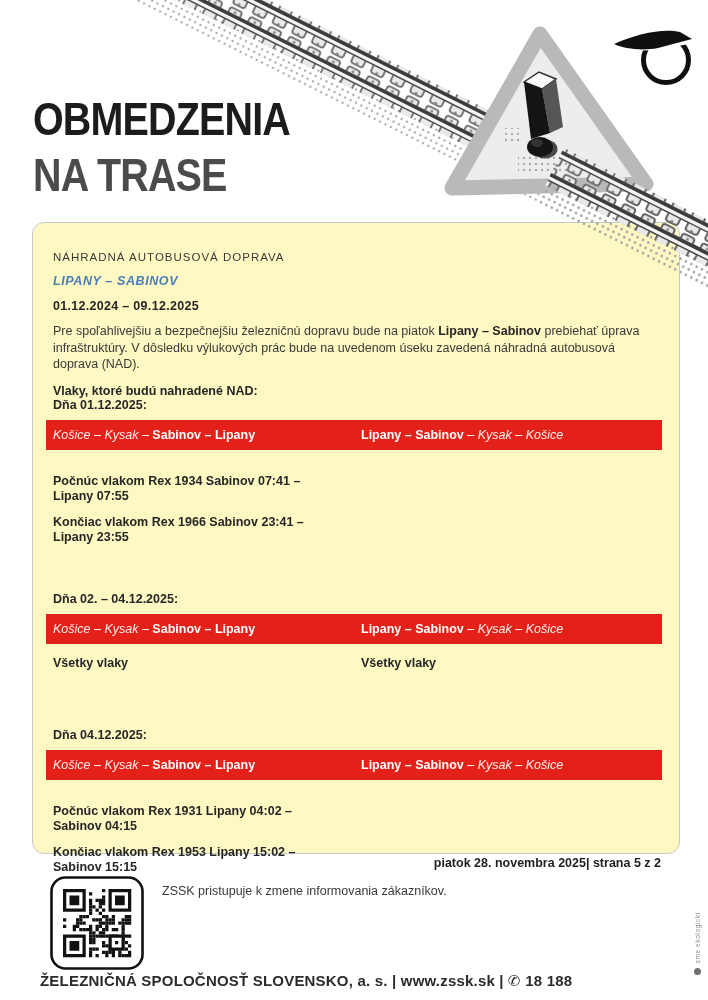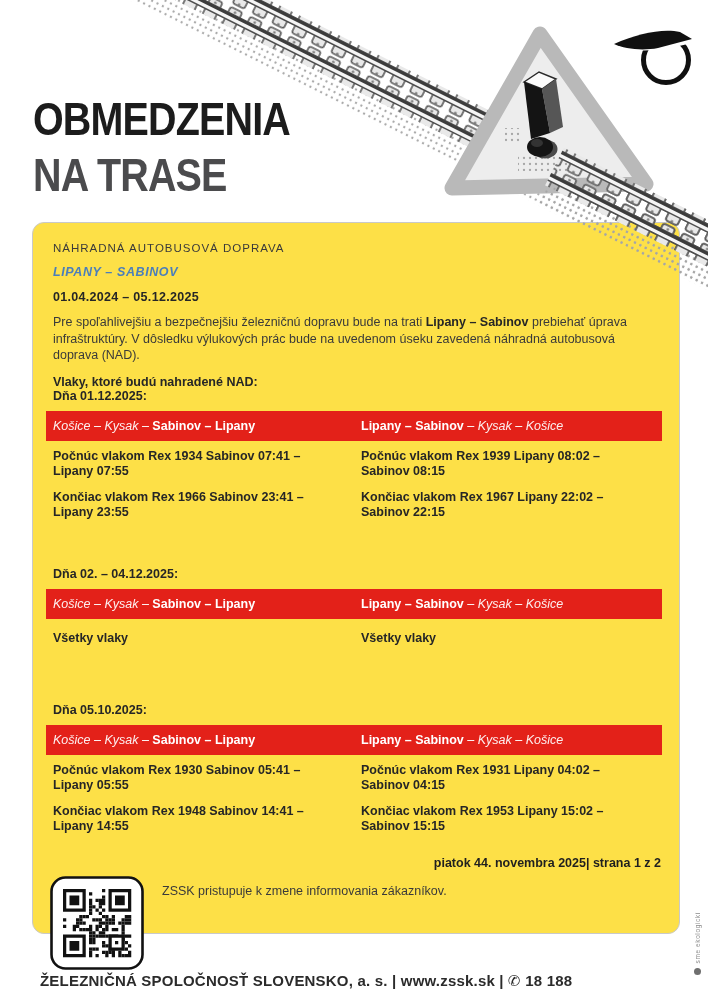--- a/index.html
+++ b/index.html
@@ -26,23 +26,23 @@
   .title-block { position:absolute; left:33px; top:94px; z-index:2; }
   .title-l1, .title-l2 {
     font-weight:700; font-size:47px; line-height:50px; letter-spacing:-1px;
     transform:scaleX(0.84); transform-origin:left center; white-space:nowrap;
   }
   .title-l1 { color:#1c1c1c; }
   .title-l2 { color:#4b4b4d; margin-top:6px; }
 
   
   .notice-box {
-    position:absolute; left:32px; top:222px; width:648px; height:712px;
-    background:#fde047; border:1.5px solid #c9c9c9; border-radius:12px;
-    padding:3px 18px 0 20px; z-index:2;
+    position:absolute; left:32px; top:222px; width:648px; height:632px;
+    background:#fef9c3; border:1.5px solid #c9c9c9; border-radius:12px;
+    padding:12px 18px 0 20px; z-index:2;
   }
   .category { margin-top:16px; font-size:11.5px; letter-spacing:1px; color:#3a3a3a; }
   .route    { margin-top:11px; font-size:12.5px; font-weight:700; font-style:italic; color:#4a7ebb; letter-spacing:0.6px; }
   .daterange{ margin-top:11px; font-size:12.5px; font-weight:700; color:#262626; letter-spacing:0.3px; }
   .intro    { margin-top:10px; font-size:12.5px; line-height:16.5px; color:#3a3a3a; max-width:608px; }
   .intro b  { color:#262626; }
   .trains-heading { margin-top:11px; font-size:12.5px; font-weight:700; color:#262626; }
   .date-label { font-size:12.5px; font-weight:700; color:#262626; }
   .s1 .date-label { }
   .s2 .date-label { margin-top:36px; }
@@ -52,21 +52,21 @@
     margin:8px 0 0 -7px; width:616px; height:30px;
     background:#e32119; color:#ffffff;
     display:grid; grid-template-columns:1fr 1fr; align-items:center;
     font-size:12.5px;
   }
   .dir-banner .cell { padding-left:7px; white-space:nowrap; }
   .dir-it { font-style:italic; font-weight:400; opacity:0.93; }
   .dir-bd { font-weight:700; }
 
   .rows-grid {
-    margin:8px 0 0 -7px; width:616px;
+    margin:24px 0 0 -7px; width:616px;
     display:grid; grid-template-columns:1fr 1fr;
   }
   .rows-col { padding-left:7px; }
   .train-row {
     font-size:12.5px; font-weight:700; color:#262626;
     line-height:15px; margin-bottom:11px; max-width:262px;
   }
 
   
   .meta-line {
@@ -150,38 +150,34 @@
 </svg>
 
 <div class="title-block">
   <div class="title-l1">OBMEDZENIA</div>
   <div class="title-l2">NA TRASE</div>
 </div>
 
 <div class="notice-box">
   <div class="category">NÁHRADNÁ AUTOBUSOVÁ DOPRAVA</div>
   <div class="route">LIPANY – SABINOV</div>
-  <div class="daterange">01.04.2024 – 05.12.2025</div>
-  <div class="intro"><span>Pre spoľahlivejšiu a bezpečnejšiu železničnú dopravu bude na trati </span><b>Lipany – Sabinov</b><span> prebiehať úprava infraštruktúry. V dôsledku výlukových prác bude na uvedenom úseku zavedená náhradná autobusová doprava (NAD).</span></div>
+  <div class="daterange">01.12.2024 – 09.12.2025</div>
+  <div class="intro"><span>Pre spoľahlivejšiu a bezpečnejšiu železničnú dopravu bude na piatok </span><b>Lipany – Sabinov</b><span> prebiehať úprava infraštruktúry. V dôsledku výlukových prác bude na uvedenom úseku zavedená náhradná autobusová doprava (NAD).</span></div>
   <div class="trains-heading">Vlaky, ktoré budú nahradené NAD:</div>
 
   <div class="section s1">
     <div class="date-label">Dňa 01.12.2025:</div>
     <div class="dir-banner">
       <div class="cell"><span class="dir-it">Košice – Kysak – </span><span class="dir-bd">Sabinov – Lipany</span></div>
       <div class="cell"><span class="dir-bd">Lipany – Sabinov</span><span class="dir-it"> – Kysak – Košice</span></div>
     </div>
     <div class="rows-grid">
       <div class="rows-col">
         <div class="train-row">Počnúc vlakom Rex 1934 Sabinov 07:41 – Lipany 07:55</div>
         <div class="train-row">Končiac vlakom Rex 1966 Sabinov 23:41 – Lipany 23:55</div>
-      </div>
-      <div class="rows-col">
-        <div class="train-row">Počnúc vlakom Rex 1939 Lipany 08:02 – Sabinov 08:15</div>
-        <div class="train-row">Končiac vlakom Rex 1967 Lipany 22:02 – Sabinov 22:15</div>
       </div>
     </div>
   </div>
 
   <div class="section s2">
     <div class="date-label">Dňa 02. – 04.12.2025:</div>
     <div class="dir-banner">
       <div class="cell"><span class="dir-it">Košice – Kysak – </span><span class="dir-bd">Sabinov – Lipany</span></div>
       <div class="cell"><span class="dir-bd">Lipany – Sabinov</span><span class="dir-it"> – Kysak – Košice</span></div>
     </div>
@@ -189,39 +185,35 @@
       <div class="rows-col">
         <div class="train-row">Všetky vlaky</div>
       </div>
       <div class="rows-col">
         <div class="train-row">Všetky vlaky</div>
       </div>
     </div>
   </div>
 
   <div class="section s3">
-    <div class="date-label">Dňa 05.10.2025:</div>
+    <div class="date-label">Dňa 04.12.2025:</div>
     <div class="dir-banner">
       <div class="cell"><span class="dir-it">Košice – Kysak – </span><span class="dir-bd">Sabinov – Lipany</span></div>
       <div class="cell"><span class="dir-bd">Lipany – Sabinov</span><span class="dir-it"> – Kysak – Košice</span></div>
     </div>
     <div class="rows-grid">
-      <div class="rows-col">
-        <div class="train-row">Počnúc vlakom Rex 1930 Sabinov 05:41 – Lipany 05:55</div>
-        <div class="train-row">Končiac vlakom Rex 1948 Sabinov 14:41 – Lipany 14:55</div>
-      </div>
       <div class="rows-col">
         <div class="train-row">Počnúc vlakom Rex 1931 Lipany 04:02 – Sabinov 04:15</div>
         <div class="train-row">Končiac vlakom Rex 1953 Lipany 15:02 – Sabinov 15:15</div>
       </div>
     </div>
   </div>
 </div>
 
-<div class="meta-line">piatok 44. novembra 2025| strana 1 z 2</div>
+<div class="meta-line">piatok 28. novembra 2025| strana 5 z 2</div>
 
 <div class="qr-row">
   <svg id="qr-svg" class="qr-svg" viewBox="0 0 94 94" xmlns="http://www.w3.org/2000/svg">
     <rect x="1.5" y="1.5" width="91" height="91" rx="14" fill="#ffffff" stroke="#111111" stroke-width="2.6"></rect>
   <rect x="52" y="13" width="3.25" height="3.25" fill="#111"></rect>
       <rect x="39" y="16.25" width="3.25" height="3.25" fill="#111"></rect>
       <rect x="52" y="19.5" width="3.25" height="3.25" fill="#111"></rect>
       <rect x="39" y="22.75" width="3.25" height="3.25" fill="#111"></rect>
       <rect x="45.5" y="22.75" width="3.25" height="3.25" fill="#111"></rect>
       <rect x="48.75" y="22.75" width="3.25" height="3.25" fill="#111"></rect>

